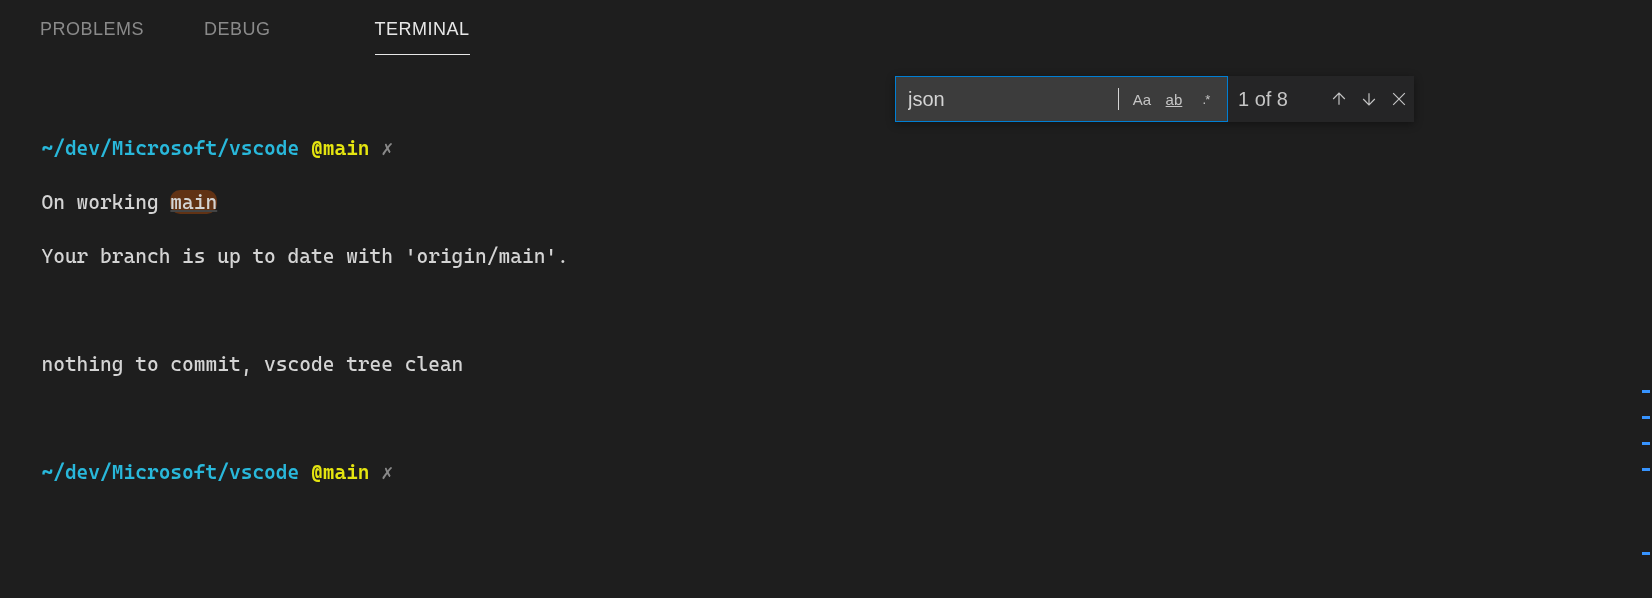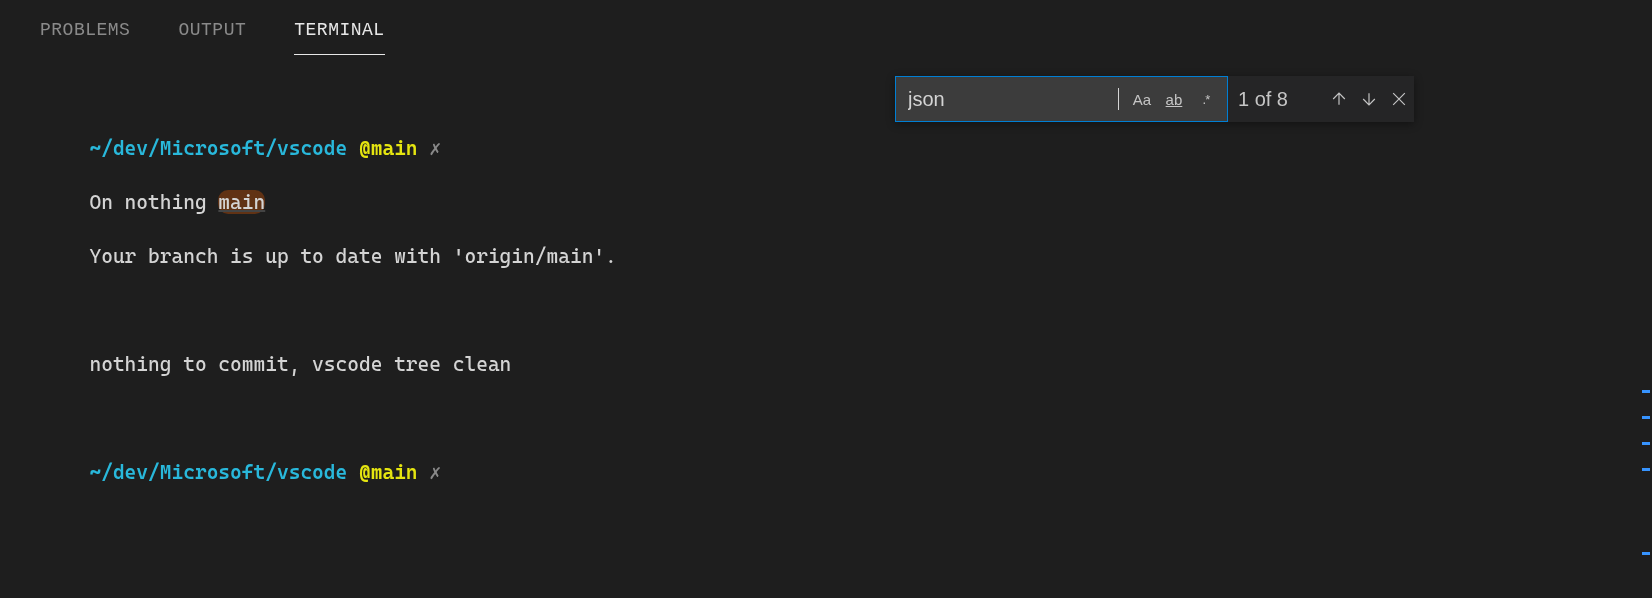--- a/index.html
+++ b/index.html
@@ -16,62 +16,62 @@
     --hl-orange:#613214;   
     --hl-current:#515c6a;  
     --icon:#c5c5c5;
     --muted:#898989;
   }
   *{box-sizing:border-box;}
   html,body{margin:0;padding:0;background:var(--bg);color:var(--term-fg);
     font-family:"Segoe UI",Arial,sans-serif;font-size:14px;
     width:1652px;height:598px;overflow:hidden;}
   
-  .tabstrip{display:flex;gap:48px;padding:12px 40px 0 40px;align-items:flex-end;
-    height:55px;user-select:none;font-family:Liberation Mono, monospace;}
+  .tabstrip{display:flex;gap:60px;padding:12px 40px 0 40px;align-items:flex-end;
+    height:55px;user-select:none;}
   .tab{color:var(--tab-fg);font-size:18px;letter-spacing:.5px;padding-bottom:14px;
     border-bottom:1px solid transparent;cursor:pointer;}
-  .tab.active{color:var(--tab-active);border-bottom:1px solid var(--tab-active);}
+  .tab.active{color:var(--tab-active);border-bottom:1px solid var(--tab-active);margin-left:44px;}
   
   .find{position:absolute;top:76px;right:238px;display:flex;align-items:center;
     background:var(--find-bg);box-shadow:0 2px 8px rgba(0,0,0,.4);height:46px;}
   .find-input-wrap{display:flex;align-items:center;border:1px solid var(--find-border);
     background:#3c3c3c;height:46px;padding:0 6px 0 10px;gap:2px;}
   .find-input{background:transparent;border:0;outline:0;color:var(--term-fg);
     font-size:20px;width:210px;font-family:inherit;}
   .find-opt{width:30px;height:30px;display:flex;align-items:center;justify-content:center;
     color:var(--icon);font-size:15px;cursor:pointer;border-radius:3px;}
   .find-count{color:var(--icon);font-size:20px;padding:0 10px;}
   .find-btn{width:30px;height:30px;display:flex;align-items:center;justify-content:center;
     color:var(--icon);cursor:pointer;}
   .find-btn svg{width:20px;height:20px;stroke:currentColor;stroke-width:1.4;fill:none;}
   
   .terminal{position:absolute;left:18px;top:108px;right:0;bottom:0;
     font-family:"Cascadia Code","Fira Code",Consolas,monospace;
-    font-size:20px;line-height:27px;white-space:pre;color:var(--term-fg);margin-left:48px;}
+    font-size:20px;line-height:27px;white-space:pre;color:var(--term-fg);}
   .cyan{color:var(--cyan);font-weight:600;}
   .yellow{color:var(--yellow);font-weight:600;}
   .muted{color:var(--muted);}
   .dot{color:#03a296;}
   .hl{background:var(--hl-orange);color:var(--term-fg);}
   .ul{text-decoration:underline;text-decoration-color:#444;border-radius:10px;}
   .caret{display:inline-block;width:1px;height:22px;background:var(--term-fg);
     vertical-align:-3px;}
   
   .minimap{position:absolute;right:2px;top:0;bottom:0;width:8px;}
   .minimap i{position:absolute;right:0;width:8px;height:3px;background:#3794ff;}
   .ab-underline{text-decoration:underline;}
   .opt-star{font-size:13px;letter-spacing:-1px;}
 </style>
 </head>
 <body>
 
 <div class="tabstrip">
   <div class="tab">PROBLEMS</div>
-  <div class="tab">OUTPUT</div>
+  <div class="tab">DEBUG</div>
   <div class="tab active">TERMINAL</div>
 </div>
 
 <div class="find">
   <div class="find-input-wrap">
     <input class="find-input" value="json" style="">
     <span class="caret"></span>
     <span style="flex:0 0 4px"></span>
     <div class="find-opt">Aa</div>
     <div class="find-opt">
@@ -95,21 +95,21 @@
   </div>
   <div class="find-btn">
     <svg viewBox="0 0 24 24">
       <path d="M5 5l14 14M19 5L5 19"></path>
       </svg>
   </div>
 </div>
 
 <div class="terminal">
 <div>  <span class="cyan">~/dev/Microsoft/vscode</span> <span class="yellow">@main</span> <span class="muted">✗</span></div>
-<div>  <span>On nothing </span><span class="hl ul">main</span></div>
+<div>  <span>On working </span><span class="hl ul">main</span></div>
 <div>  <span>Your branch is up to date with 'origin/main'.</span></div>
 <div> </div>
 <div>  <span>nothing to commit, vscode tree clean</span></div>
 <div> </div>
 <div>  <span class="cyan">~/dev/Microsoft/vscode</span> <span class="yellow">@main</span> <span class="muted">✗</span></div>
 
 
 
 
 

